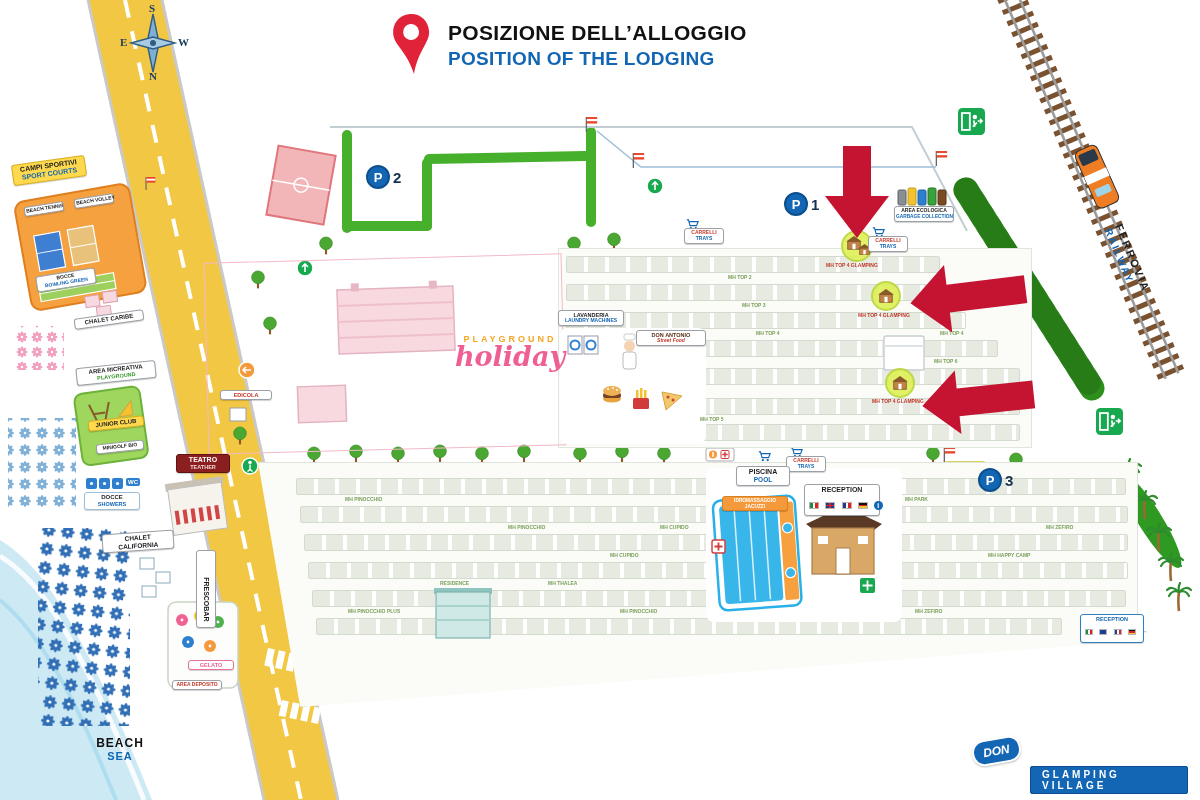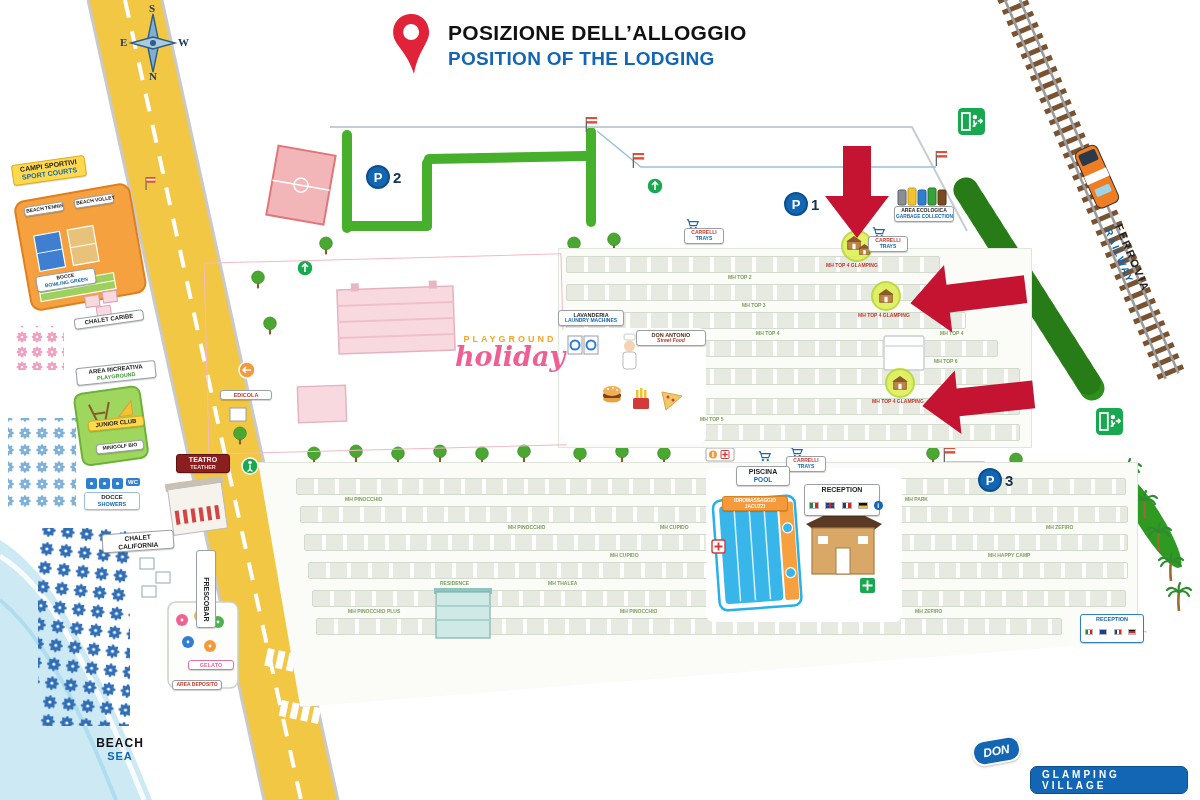--- a/index.html
+++ b/index.html
@@ -52,21 +52,21 @@
   .flag.mini{width:6px;height:4px;}
 
   
   #logo{position:absolute;left:968px;top:726px;width:220px;height:68px;z-index:30;}
   #logo .don{position:absolute;left:4px;top:12px;transform:rotate(-10deg);background:#1266b3;
              color:#fff;font-weight:800;font-style:italic;font-size:12px;padding:4px 9px;border-radius:12px;
              border:2px solid #fff;box-shadow:0 1px 2px rgba(0,0,0,.25);}
   #logo .ant{position:absolute;left:48px;top:0px;font-size:31px;font-weight:800;font-style:italic;
              color:#3aa83c;letter-spacing:1px;
              text-shadow:-1px -1px 0 #fff,1px -1px 0 #fff,-1px 1px 0 #fff,1px 1px 0 #fff,2px 2px 0 rgba(0,0,0,.18);}
-  #logo .rib{position:absolute;left:62px;top:40px;background:#1266b3;color:#fff;border-radius:7px;
+  #logo .rib{position:absolute;left:62px;top:40px;background:#1266b3;color:#fff;border-radius:2px;
              padding:2px 11px;font-size:10px;font-weight:700;letter-spacing:3px;border:1px solid #0d4f8c;}
 
   .vlogo{position:absolute;left:452px;top:334px;width:116px;text-align:center;z-index:12;}
   .vlogo .v1{color:#f5a623;font-size:9px;font-weight:800;letter-spacing:3px;}
   .vlogo .v2{font-family:"DejaVu Serif",serif;font-style:italic;font-weight:700;font-size:27px;
              color:#ef5f93;margin-top:-3px;}
   .wcbox{position:absolute;background:#2f7fd1;color:#fff;font-size:6px;font-weight:700;
          padding:1px 2px;border-radius:2px;z-index:12;}
   .ferro{position:absolute;left:1124px;top:222px;transform:rotate(67deg);transform-origin:0 0;z-index:14;}
   .ferro .f1{font-size:11px;font-weight:800;color:#222;letter-spacing:2px;}

